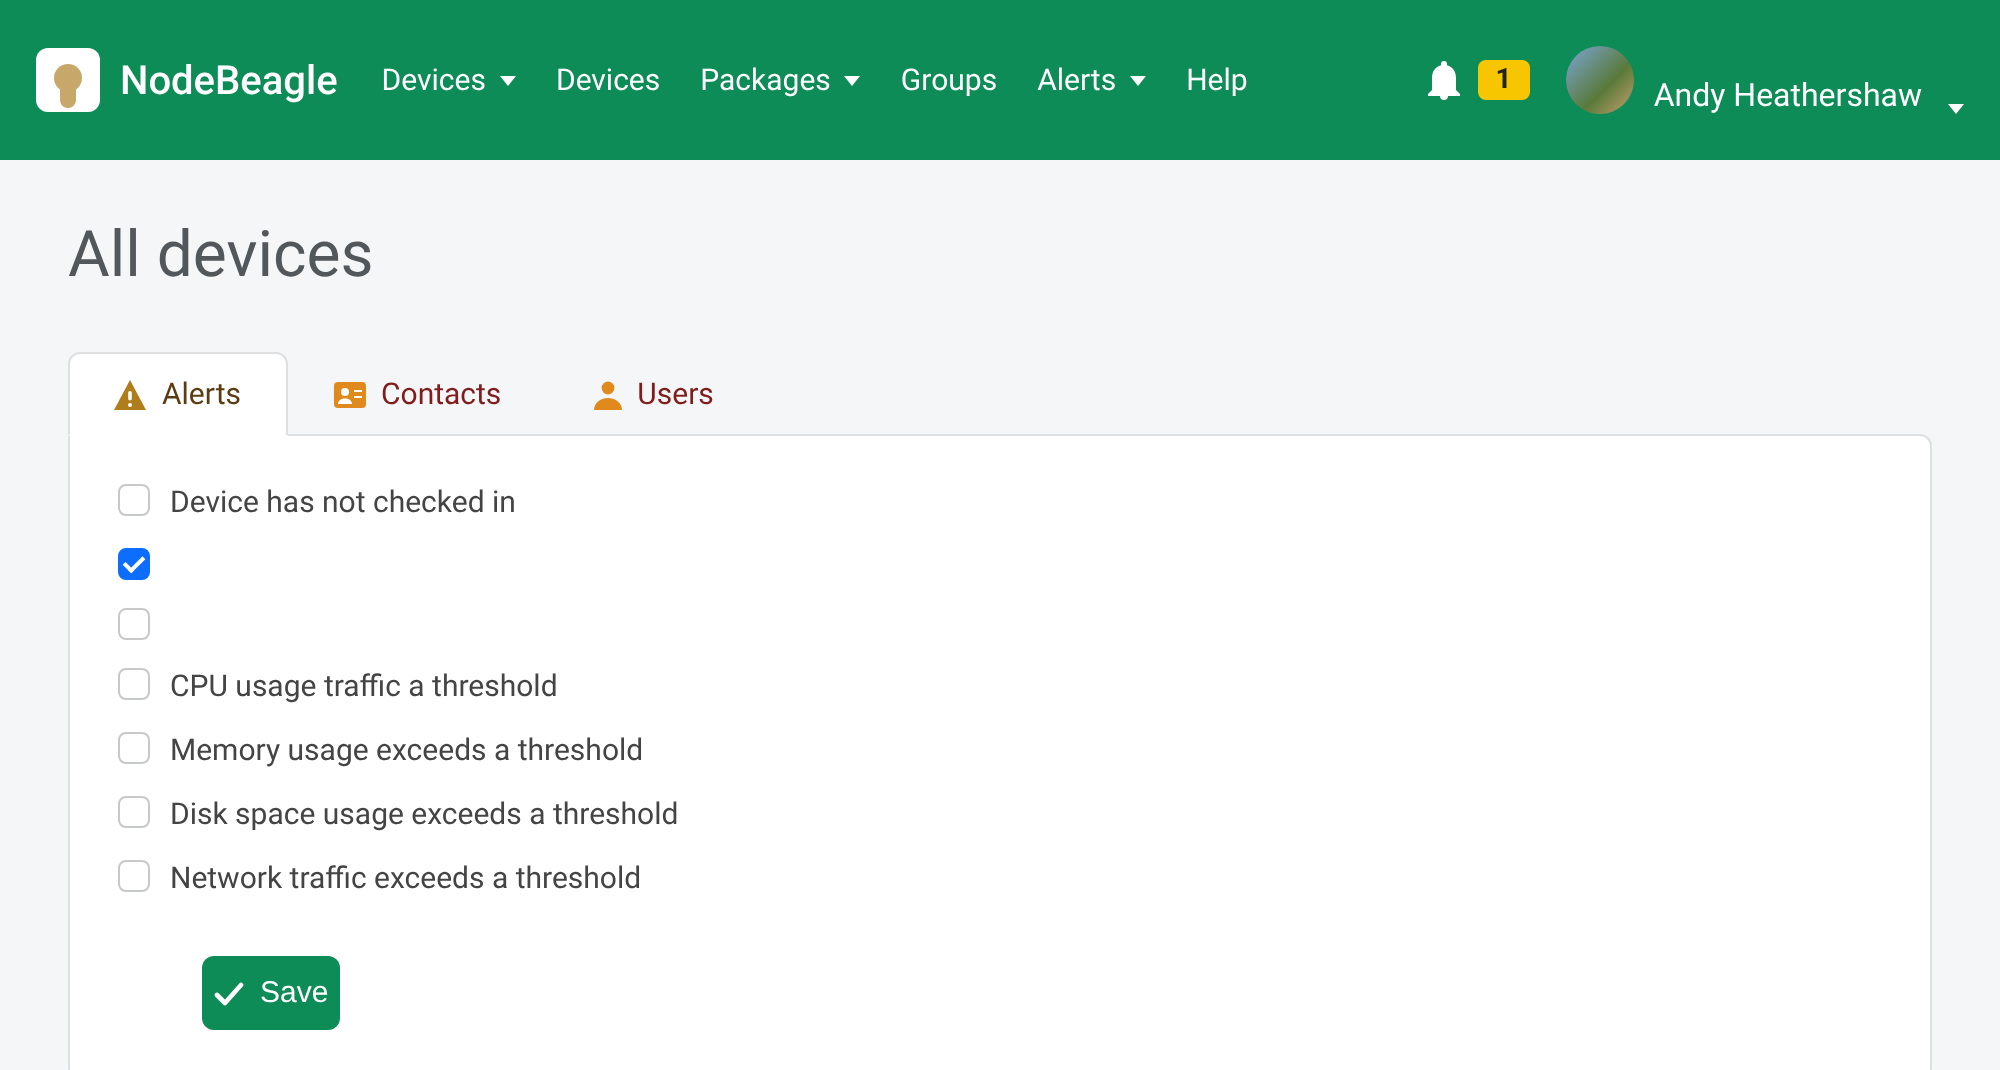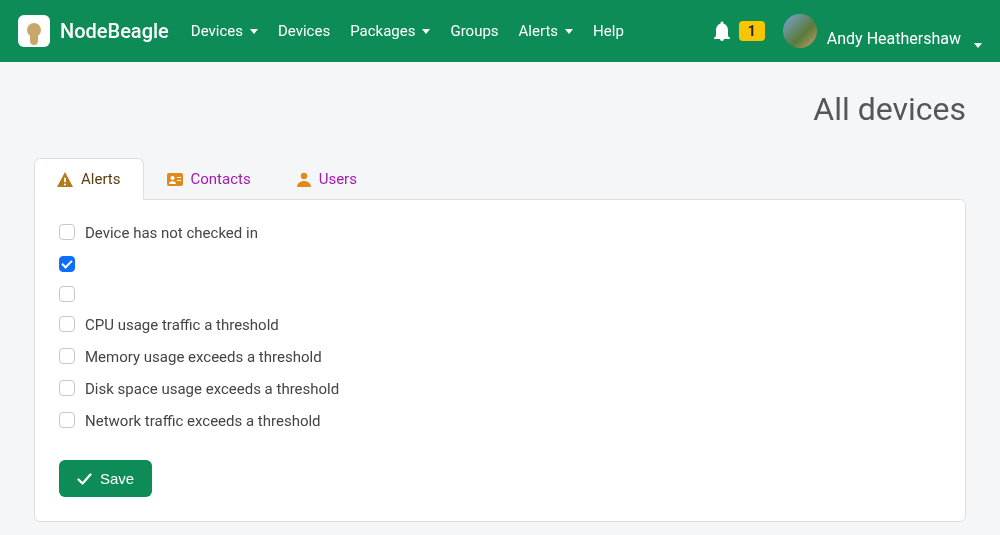--- a/index.html
+++ b/index.html
@@ -1,42 +1,42 @@
 <!DOCTYPE html>
 <html><head>
 <meta charset="utf-8">
 <style>
   * { box-sizing: border-box; margin: 0; padding: 0; }
   html, body { width: 1000px; height: 535px; font-family: -apple-system, BlinkMacSystemFont, "Segoe UI", Roboto, "Helvetica Neue", Arial, sans-serif; background: #f5f6f7; color: #3a3f44; }
-  .navbar { background: #0e8c57; height: 62px; display: flex; align-items: center; padding: 0 18px; color: #fff; }
+  .navbar { background: #0e8c57; height: 80px; display: flex; align-items: center; padding: 0 18px; color: #fff; }
   .brand { display: flex; align-items: center; gap: 10px; font-size: 20px; font-weight: 500; margin-right: 22px; }
   .brand-logo { width: 32px; height: 32px; border-radius: 6px; background: #fff; position: relative; overflow: hidden; }
   .brand-logo::before { content: ""; position: absolute; width: 14px; height: 14px; background: #c8a86a; border-radius: 50%; top: 8px; left: 9px; }
   .brand-logo::after { content: ""; position: absolute; width: 8px; height: 16px; background: #c8a86a; border-radius: 4px; top: 14px; left: 12px; }
   .nav-links { display: flex; gap: 20px; align-items: center; font-size: 15px; justify-content: space-between; }
   .nav-item { display: inline-flex; align-items: center; gap: 4px; cursor: pointer; }
   .caret { width: 0; height: 0; border-left: 4px solid transparent; border-right: 4px solid transparent; border-top: 5px solid #fff; margin-left: 3px; }
   .nav-right { margin-left: auto; display: flex; align-items: center; gap: 18px; }
   .bell-wrap { display: flex; align-items: center; gap: 8px; cursor: pointer; }
   .badge { background: #f7c600; color: #222; font-weight: 700; border-radius: 4px; padding: 2px 9px; font-size: 14px; }
   .user-wrap { display: flex; align-items: flex-end; gap: 10px; cursor: pointer; }
   .avatar { width: 34px; height: 34px; border-radius: 50%; background: linear-gradient(135deg, #7aa6d8 0%, #5a7a3a 60%, #c8a070 100%); }
   .content { padding: 28px 34px; }
-  h1 { font-size: 32px; font-weight: 400; color: #52575c; margin-bottom: 30px; text-align: right; }
+  h1 { font-size: 32px; font-weight: 400; color: #52575c; margin-bottom: 30px; }
   .tabs { display: flex; gap: 0; margin-bottom: -1px; }
-  .tab { display: inline-flex; align-items: center; gap: 8px; padding: 11px 22px; font-size: 15px; cursor: pointer; color: #a21caf; border: 1px solid transparent; border-top-left-radius: 6px; border-top-right-radius: 6px; }
+  .tab { display: inline-flex; align-items: center; gap: 8px; padding: 11px 22px; font-size: 15px; cursor: pointer; color: #7f1d1d; border: 1px solid transparent; border-top-left-radius: 6px; border-top-right-radius: 6px; }
   .tab.active { background: #fff; border: 1px solid #dedfe0; border-bottom-color: #fff; color: #5a3c10; }
   .tab.active .tab-icon svg path, .tab.active .tab-icon svg rect { fill: #b07d1c; }
   .panel { background: #fff; border: 1px solid #dedfe0; border-radius: 0 6px 6px 6px; padding: 24px; }
   .check-list { display: flex; flex-direction: column; gap: 14px; margin-bottom: 30px; }
   .check-row { display: flex; align-items: flex-start; gap: 10px; font-size: 15px; color: #444; }
   .checkbox { appearance: none; width: 16px; height: 16px; border: 1.5px solid #c7c8c9; border-radius: 4px; display: inline-flex; align-items: center; justify-content: center; cursor: pointer; flex-shrink: 0; }
   .checkbox:checked { background: #0d6efd; border-color: #0d6efd; }
   .checkbox:checked::after { content: ""; width: 4px; height: 8px; border: solid #fff; border-width: 0 2px 2px 0; transform: rotate(45deg); margin-bottom: 2px; }
-  .save-btn { background: #0e8c57; color: #fff; border: none; border-radius: 6px; padding: 10px 18px; font-size: 15px; display: inline-flex; align-items: center; gap: 8px; cursor: pointer; }
+  .save-btn { background: #0e8c57; color: #fff; border: none; border-radius: 6px; padding: 10px 6px; font-size: 15px; display: inline-flex; align-items: center; gap: 8px; cursor: pointer; margin-left: 42px; }
   .tab-icon { display: inline-flex; }
   .icon-svg { display: block; }
 </style>
 </head>
 <body>
 
 <div class="navbar">
   <div class="brand">
     <div class="brand-logo"></div>
     <span>NodeBeagle</span>

